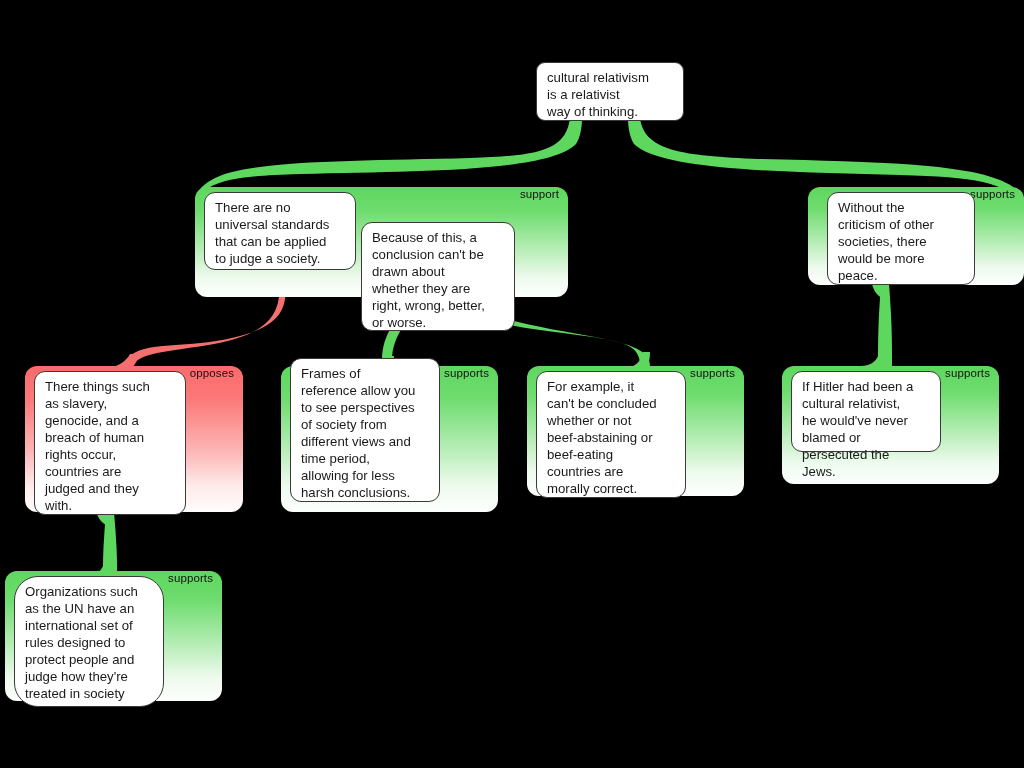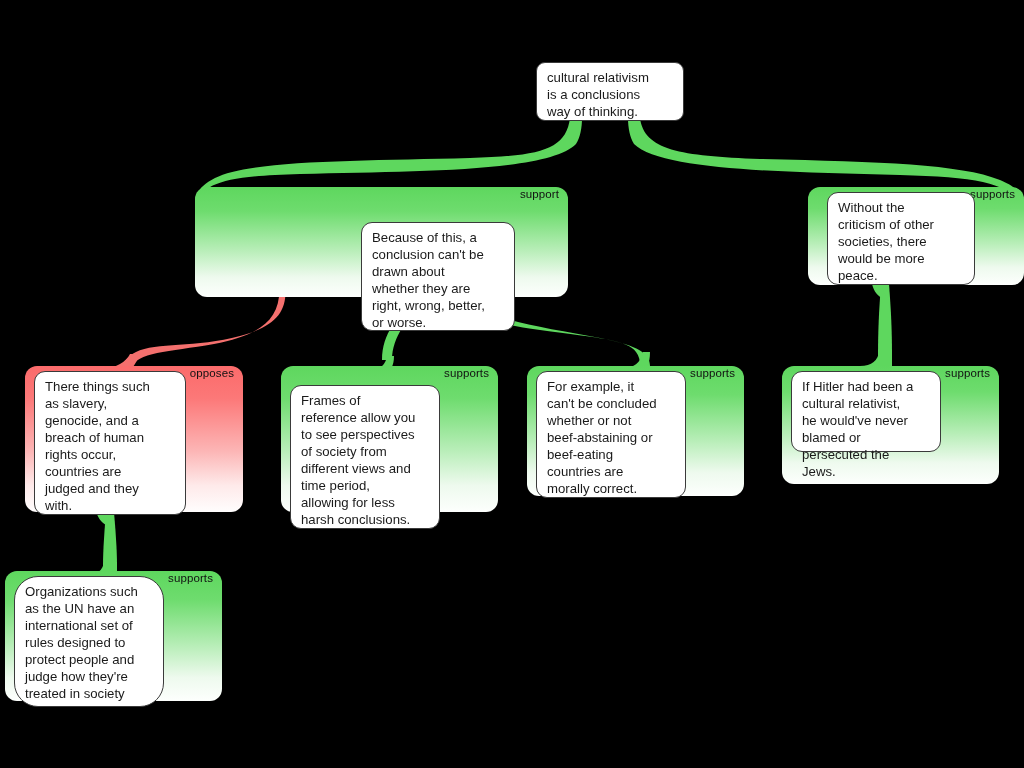--- a/index.html
+++ b/index.html
@@ -92,26 +92,32 @@
     <path d="M 106 512
          C 104 536, 103 552, 103 566
          L 117 566
          C 117 552, 116 536, 114 512 Z" fill="#5ed75e"></path>
     <path d="M 96 512 C 99 520, 103 524, 108 526 L 114 526 C 109 521, 107 518, 107 512 Z" fill="#5ed75e"></path>
     <path d="M 84 576 C 97 576, 103 570, 104 562 L 117 562 L 117 576 Z" fill="#5ed75e"></path>
   </svg>
 
   <div class="card root" style="left:536px;top:62px;width:148px;height:59px;">
     <span>cultural relativism</span>
-    <span>is a conclusions</span>
+    <span>is a relativist</span>
     <span>way of thinking.</span>
   </div>
 
   <div class="panel sup" style="left:195px;top:187px;width:373px;height:110px;">
     <span class="panel-label">support</span>
+  </div>
+  <div class="card" style="left:204px;top:192px;width:152px;height:78px;">
+    <span>There are no</span>
+    <span>universal standards</span>
+    <span>that can be applied</span>
+    <span>to judge a society.</span>
   </div>
   <div class="card" style="left:361px;top:192px;width:154px;height:109px;margin-top:30px;">
     <span>Because of this, a</span>
     <span>conclusion can't be</span>
     <span>drawn about</span>
     <span>whether they are</span>
     <span>right, wrong, better,</span>
     <span>or worse.</span>
   </div>
 
@@ -136,21 +142,21 @@
     <span>breach of human</span>
     <span>rights occur,</span>
     <span>countries are</span>
     <span>judged and they</span>
     <span>with.</span>
   </div>
 
   <div class="panel sup" style="left:281px;top:366px;width:217px;height:146px;">
     <span class="panel-label">supports</span>
   </div>
-  <div class="card" style="left:290px;top:385px;width:150px;height:144px;">
+  <div class="card" style="left:290px;top:358px;width:150px;height:144px;">
     <span>Frames of</span>
     <span>reference allow you</span>
     <span>to see perspectives</span>
     <span>of society from</span>
     <span>different views and</span>
     <span>time period,</span>
     <span>allowing for less</span>
     <span>harsh conclusions.</span>
   </div>
 

